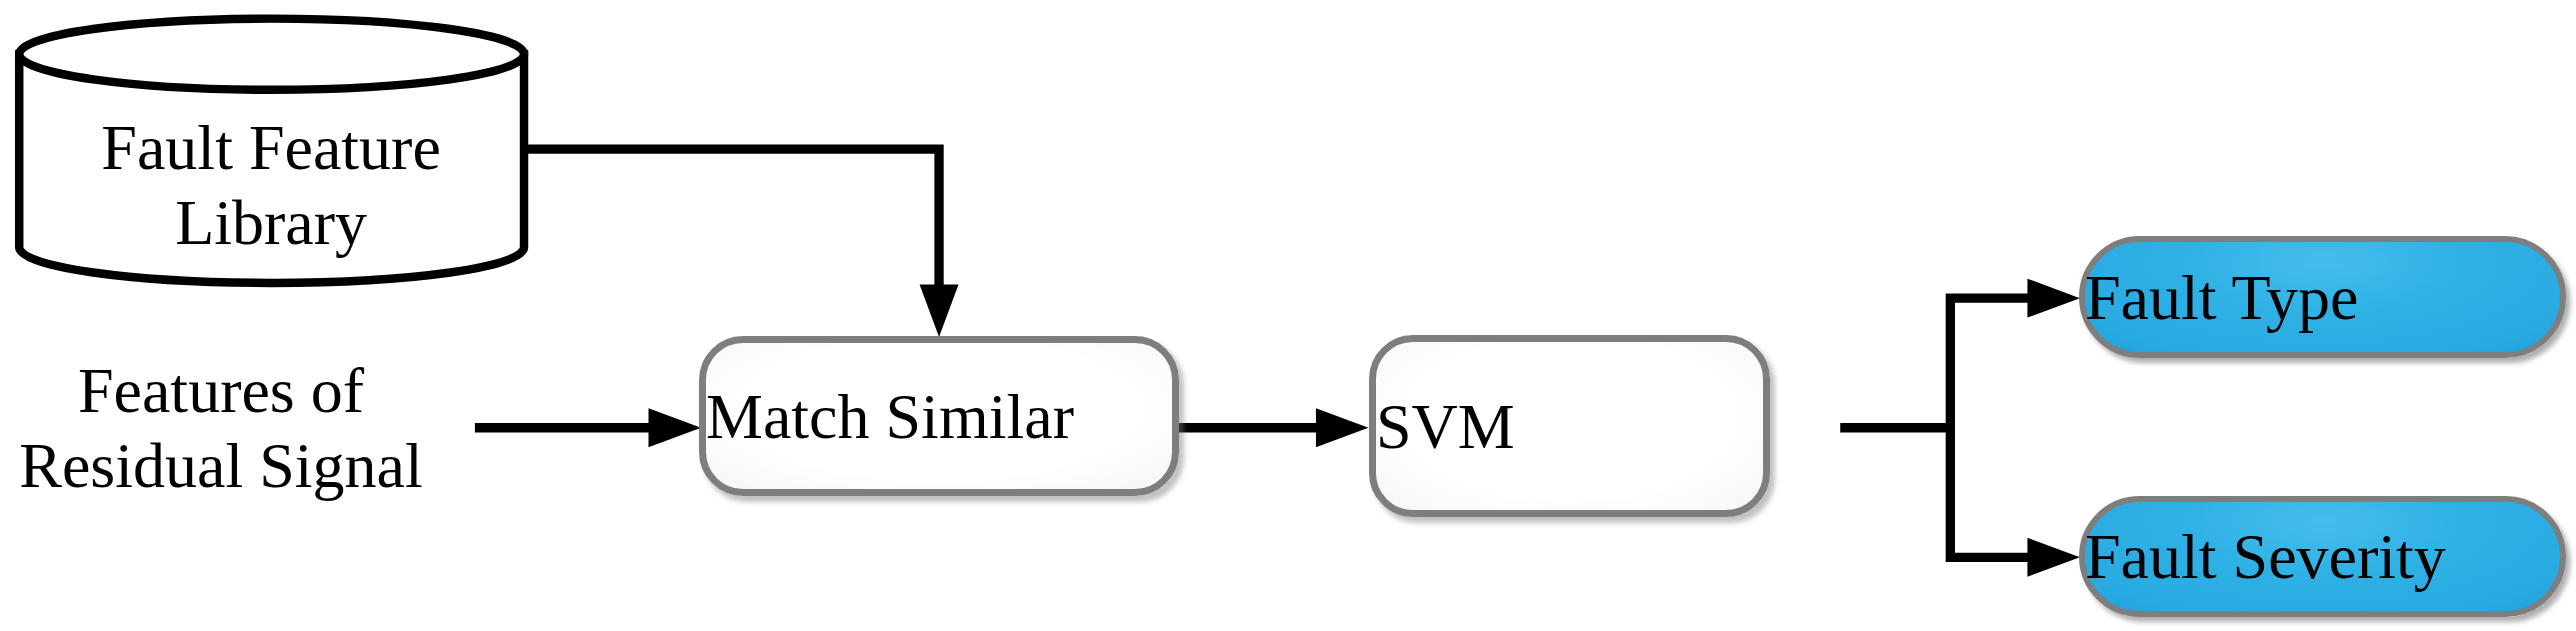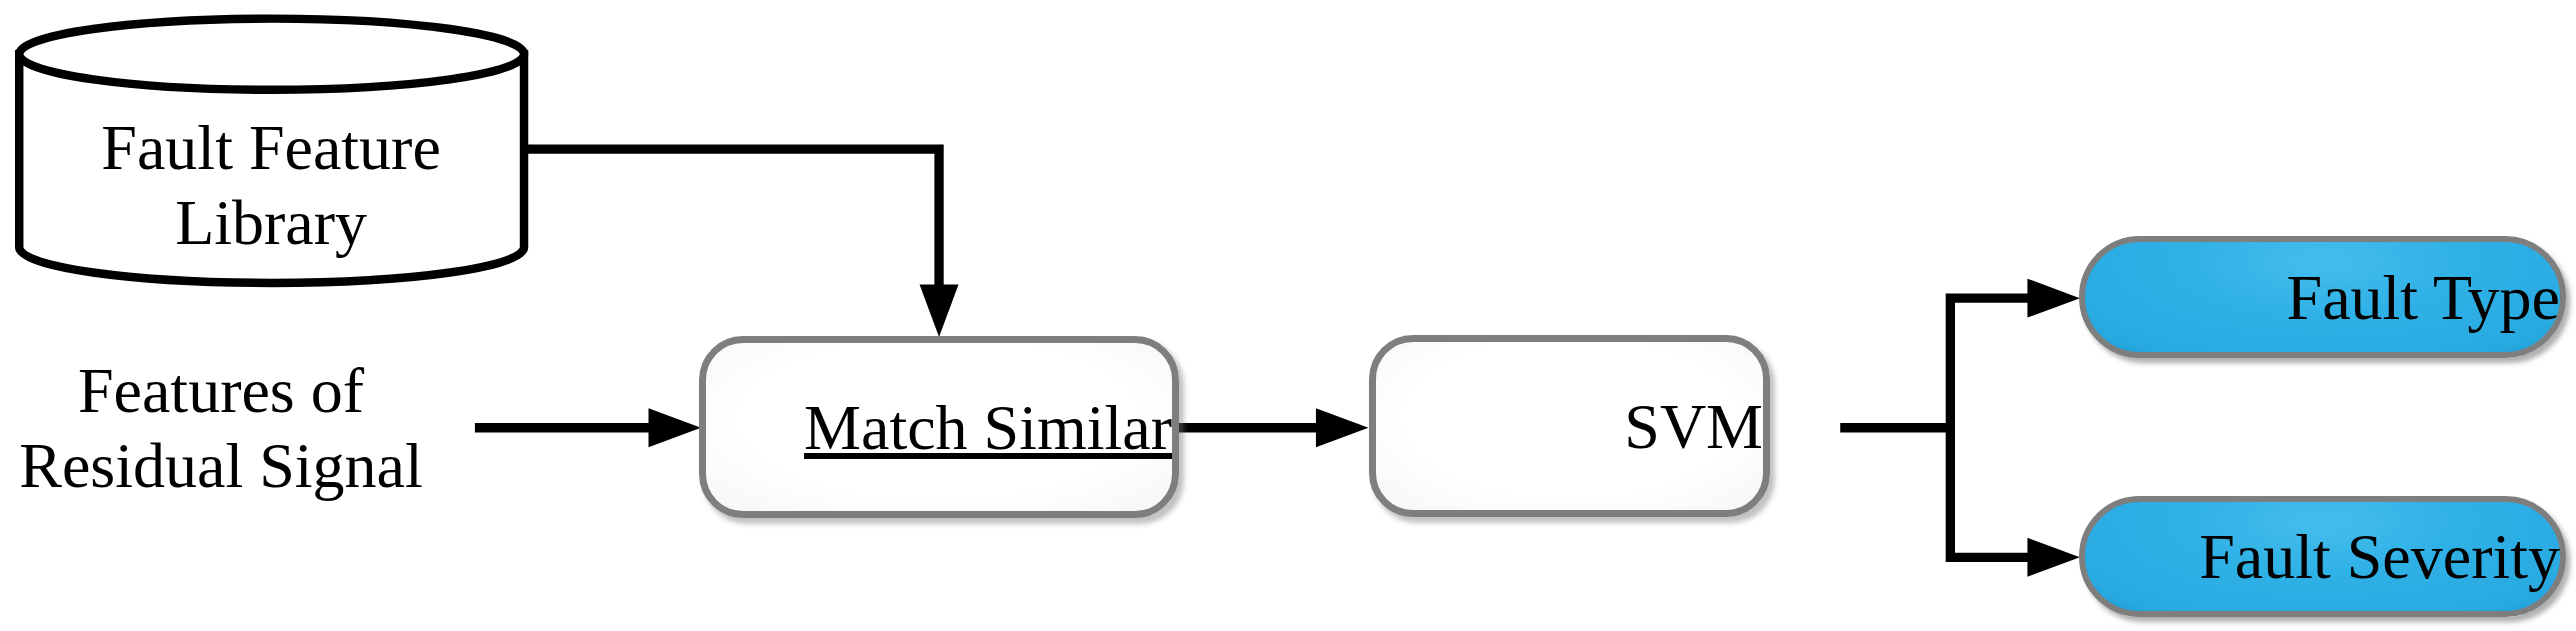--- a/index.html
+++ b/index.html
@@ -15,21 +15,21 @@
   #connector-layer {
     position: absolute;
     left: 0; top: 0;
     width: 2576px; height: 631px;
   }
   .node {
     position: absolute;
     box-sizing: border-box;
     display: flex;
     flex-direction: column;
-    align-items: flex-end;
+    align-items: flex-start;
     justify-content: center;
     text-align: center;
     font-size: 64px;
     line-height: 75px;
     white-space: nowrap;
   }
   .process {
     border: 7.6px solid #7E7E7E;
     border-radius: 44px;
     background: radial-gradient(ellipse 85% 95% at 50% 45%,
@@ -90,21 +90,21 @@
   <div class="free-label" style="left:0px; top:353px; width:442px;">
     <span class="line">Features of</span>
     <span class="line">Residual Signal</span>
   </div>
 
   <div class="free-label" style="left:18.6px; top:110px; width:505px;">
     <span class="line">Fault Feature</span>
     <span class="line">Library</span>
   </div>
 
-  <div class="node process" style="left:699px; top:336px; width:480px; height:182px;text-decoration:underline;">
+  <div class="node process" style="left:699px; top:336px; width:480px; height:160px;">
     <span class="line">Match Similar</span>
   </div>
 
   <div class="node process" style="left:1369px; top:335px; width:401px; height:182px;">
     <span class="line">SVM</span>
   </div>
 
   <div class="node pill" style="left:2079px; top:236px; width:487px; height:122px;">
     <span class="line">Fault Type</span>
   </div>

